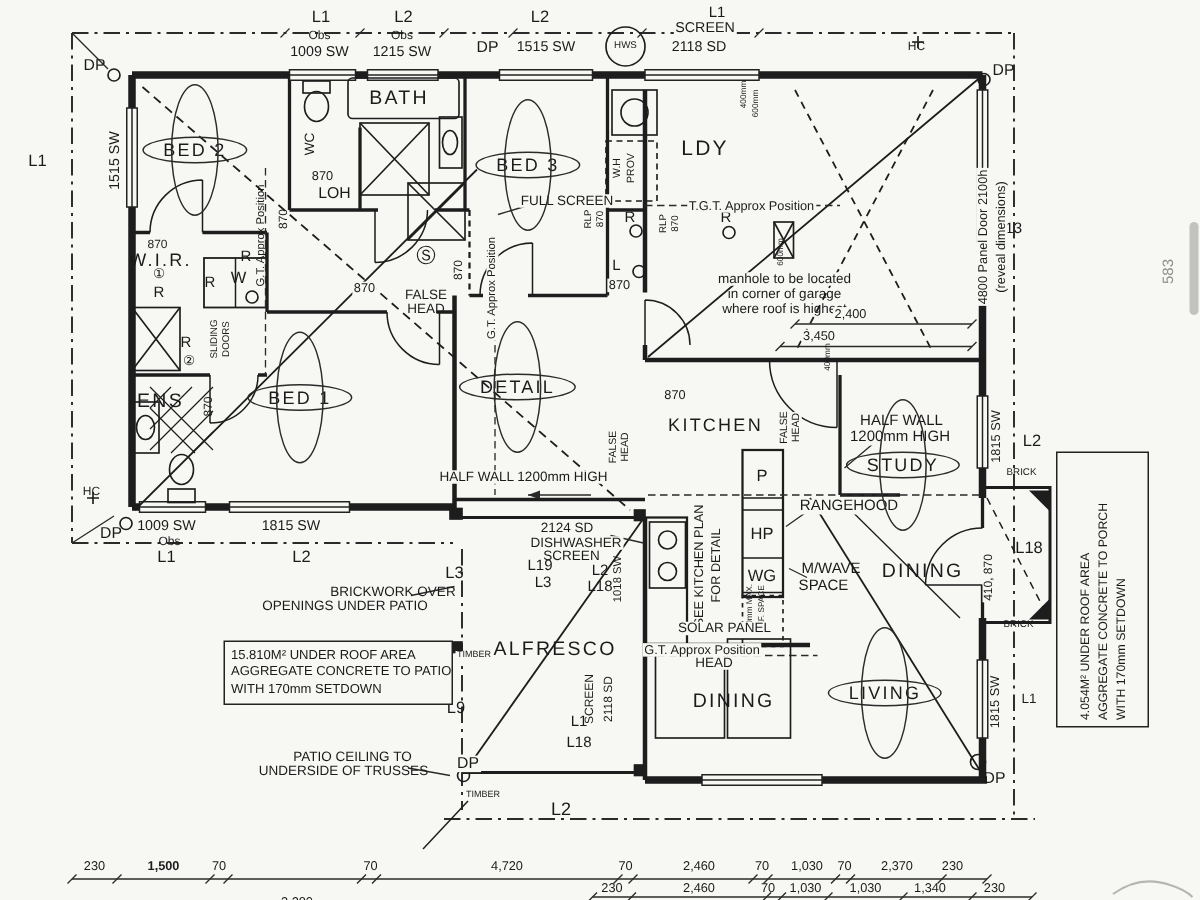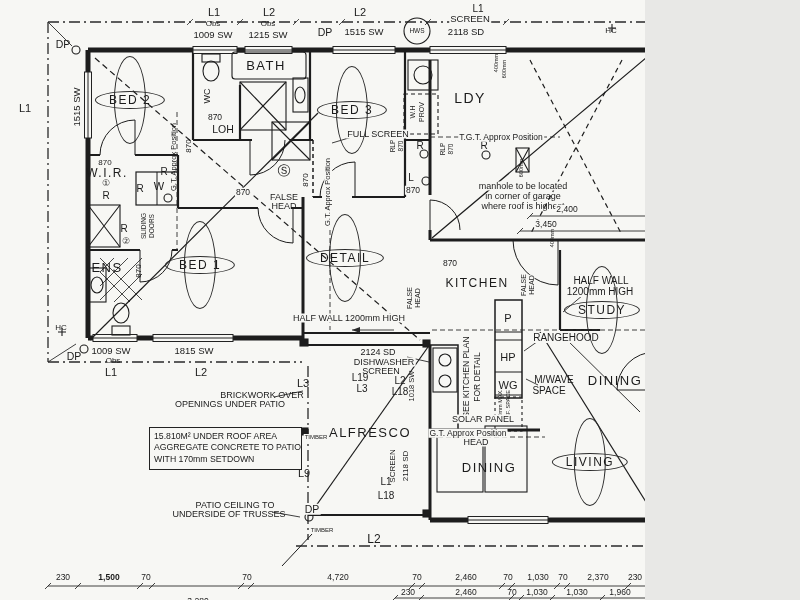--- a/index.html
+++ b/index.html
@@ -1,16 +1,16 @@
 <!DOCTYPE html>
 <html><head>
 <meta charset="utf-8">
 <style>
   html,body{margin:0;padding:0;background:#e8e8e6;}
-  #plan{position:relative;width:645px;height:600px;background:#f7f7f4;overflow:hidden;
+  #plan{position:relative;width:800px;height:600px;background:#f7f7f4;overflow:hidden;
         font-family:"Liberation Sans",sans-serif;color:#1a1a1a;}
   #plan svg{position:absolute;left:0;top:0;}
   #labels-layer{position:absolute;left:0;top:0;width:800px;height:600px;}
   .lbl,.room{position:absolute;white-space:nowrap;color:#1b1b1b;line-height:1;}
   .lbl.bg{background:#f7f7f4;padding:0 1px;}
   .room{letter-spacing:1.5px;}
   .room.ell{border:1.2px solid #2b2b2b;border-radius:50%;padding:2px 13px;}
   .room.ell::after{content:"";position:absolute;left:50%;top:50%;width:30px;height:86px;
         border:1px solid #2b2b2b;border-radius:50%;transform:translate(-50%,-50%);}
   .note-box{position:absolute;border:1.4px solid #222;background:#f7f7f4;box-sizing:border-box;}
@@ -330,21 +330,21 @@
       <span class="lbl" style="left: 508px; top: 577px; font-size: 8.5px; transform: translate(-50%, -50%);">70</span>
       <span class="lbl" style="left: 538px; top: 577px; font-size: 8.5px; transform: translate(-50%, -50%);">1,030</span>
       <span class="lbl" style="left: 563px; top: 577px; font-size: 8.5px; transform: translate(-50%, -50%);">70</span>
       <span class="lbl" style="left: 598px; top: 577px; font-size: 8.5px; transform: translate(-50%, -50%);">2,370</span>
       <span class="lbl" style="left: 635px; top: 577px; font-size: 8.5px; transform: translate(-50%, -50%);">230</span>
       <span class="lbl" style="left: 408px; top: 592px; font-size: 8.5px; transform: translate(-50%, -50%);">230</span>
       <span class="lbl" style="left: 466px; top: 592px; font-size: 8.5px; transform: translate(-50%, -50%);">2,460</span>
       <span class="lbl" style="left: 512px; top: 592px; font-size: 8.5px; transform: translate(-50%, -50%);">70</span>
       <span class="lbl" style="left: 537px; top: 592px; font-size: 8.5px; transform: translate(-50%, -50%);">1,030</span>
       <span class="lbl" style="left: 577px; top: 592px; font-size: 8.5px; transform: translate(-50%, -50%);">1,030</span>
-      <span class="lbl" style="left: 620px; top: 592px; font-size: 8.5px; transform: translate(-50%, -50%);">1,960</span>
+      <span class="lbl" style="left: 620px; top: 592px; font-size: 8.5px; transform: translate(-50%, -50%);">1,340</span>
       <span class="lbl" style="left: 663px; top: 592px; font-size: 8.5px; transform: translate(-50%, -50%);">230</span>
     </div>
 
   <div class="note-box" id="note-patio">
     <span>15.810M²  UNDER ROOF AREA</span>
     <span>AGGREGATE CONCRETE TO PATIO</span>
     <span>WITH 170mm SETDOWN</span>
   </div>
 
   <div class="note-box" id="note-porch">

